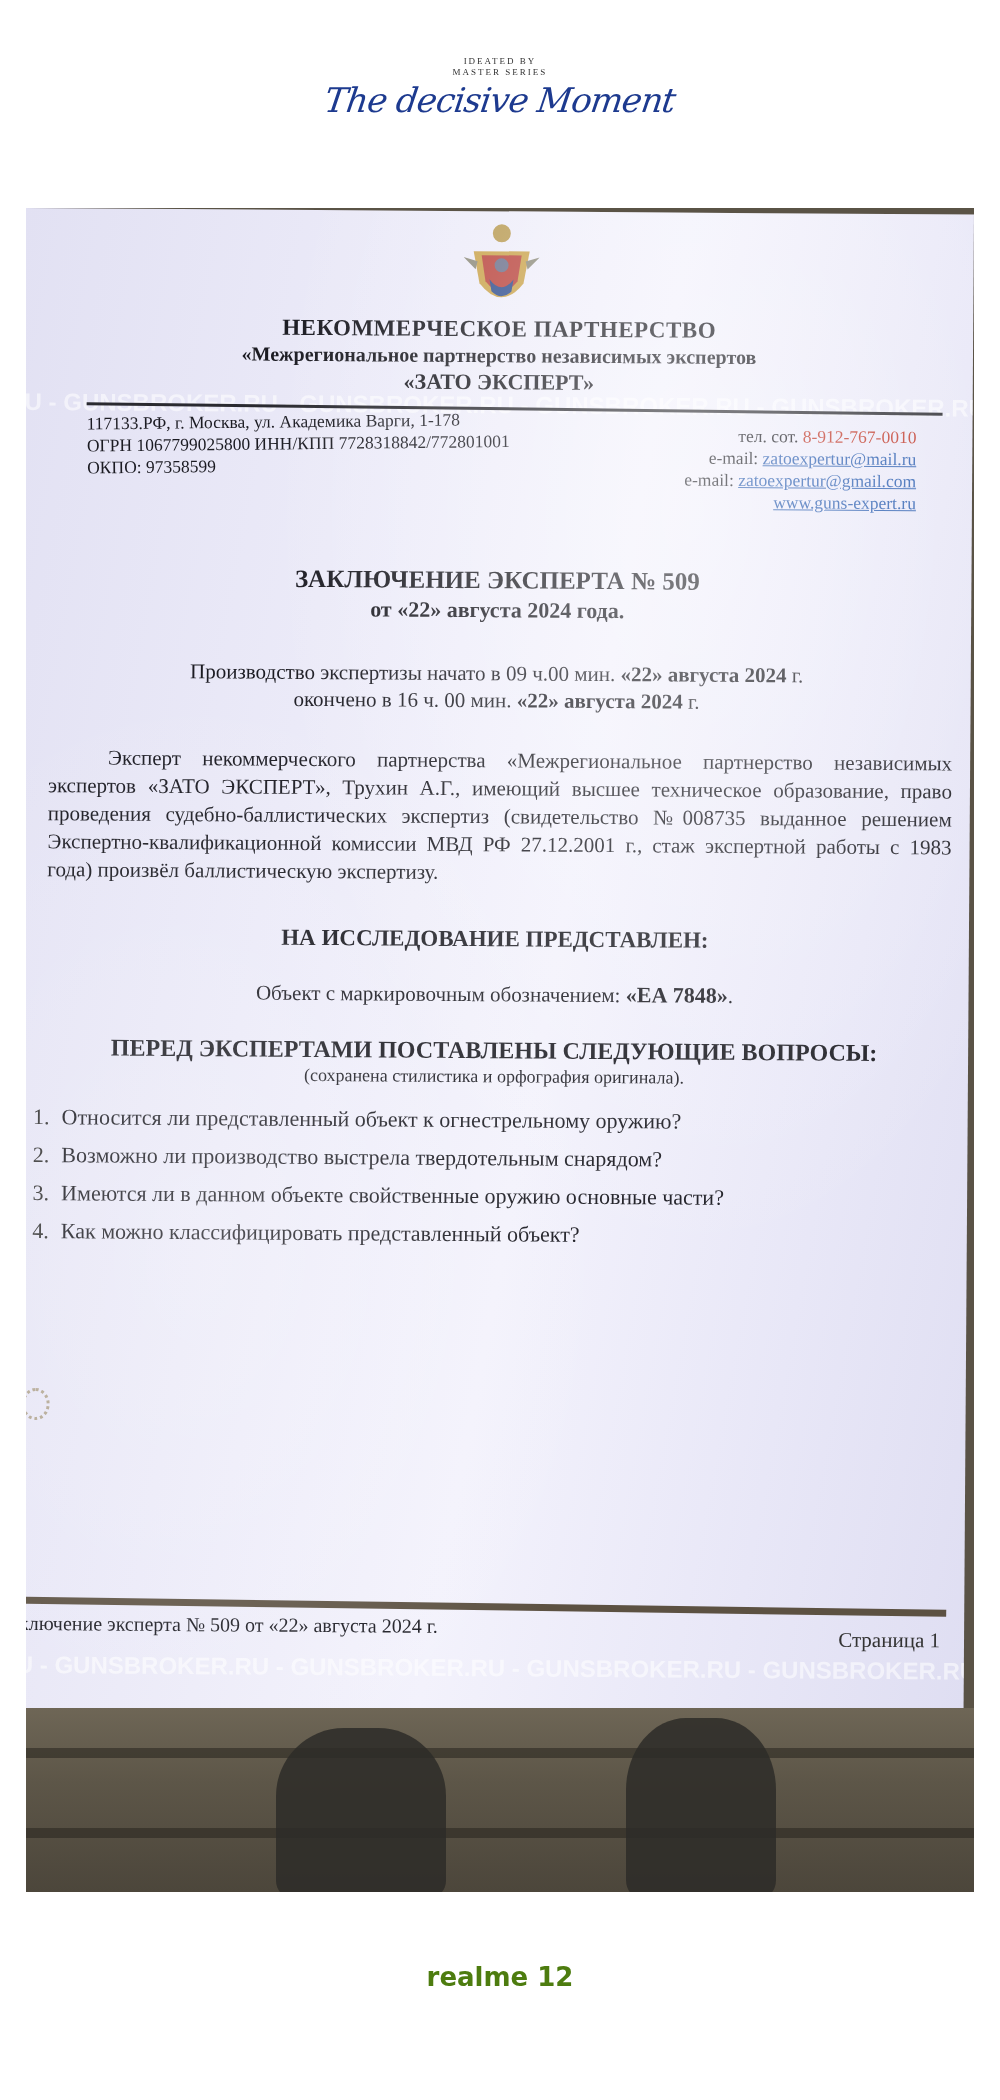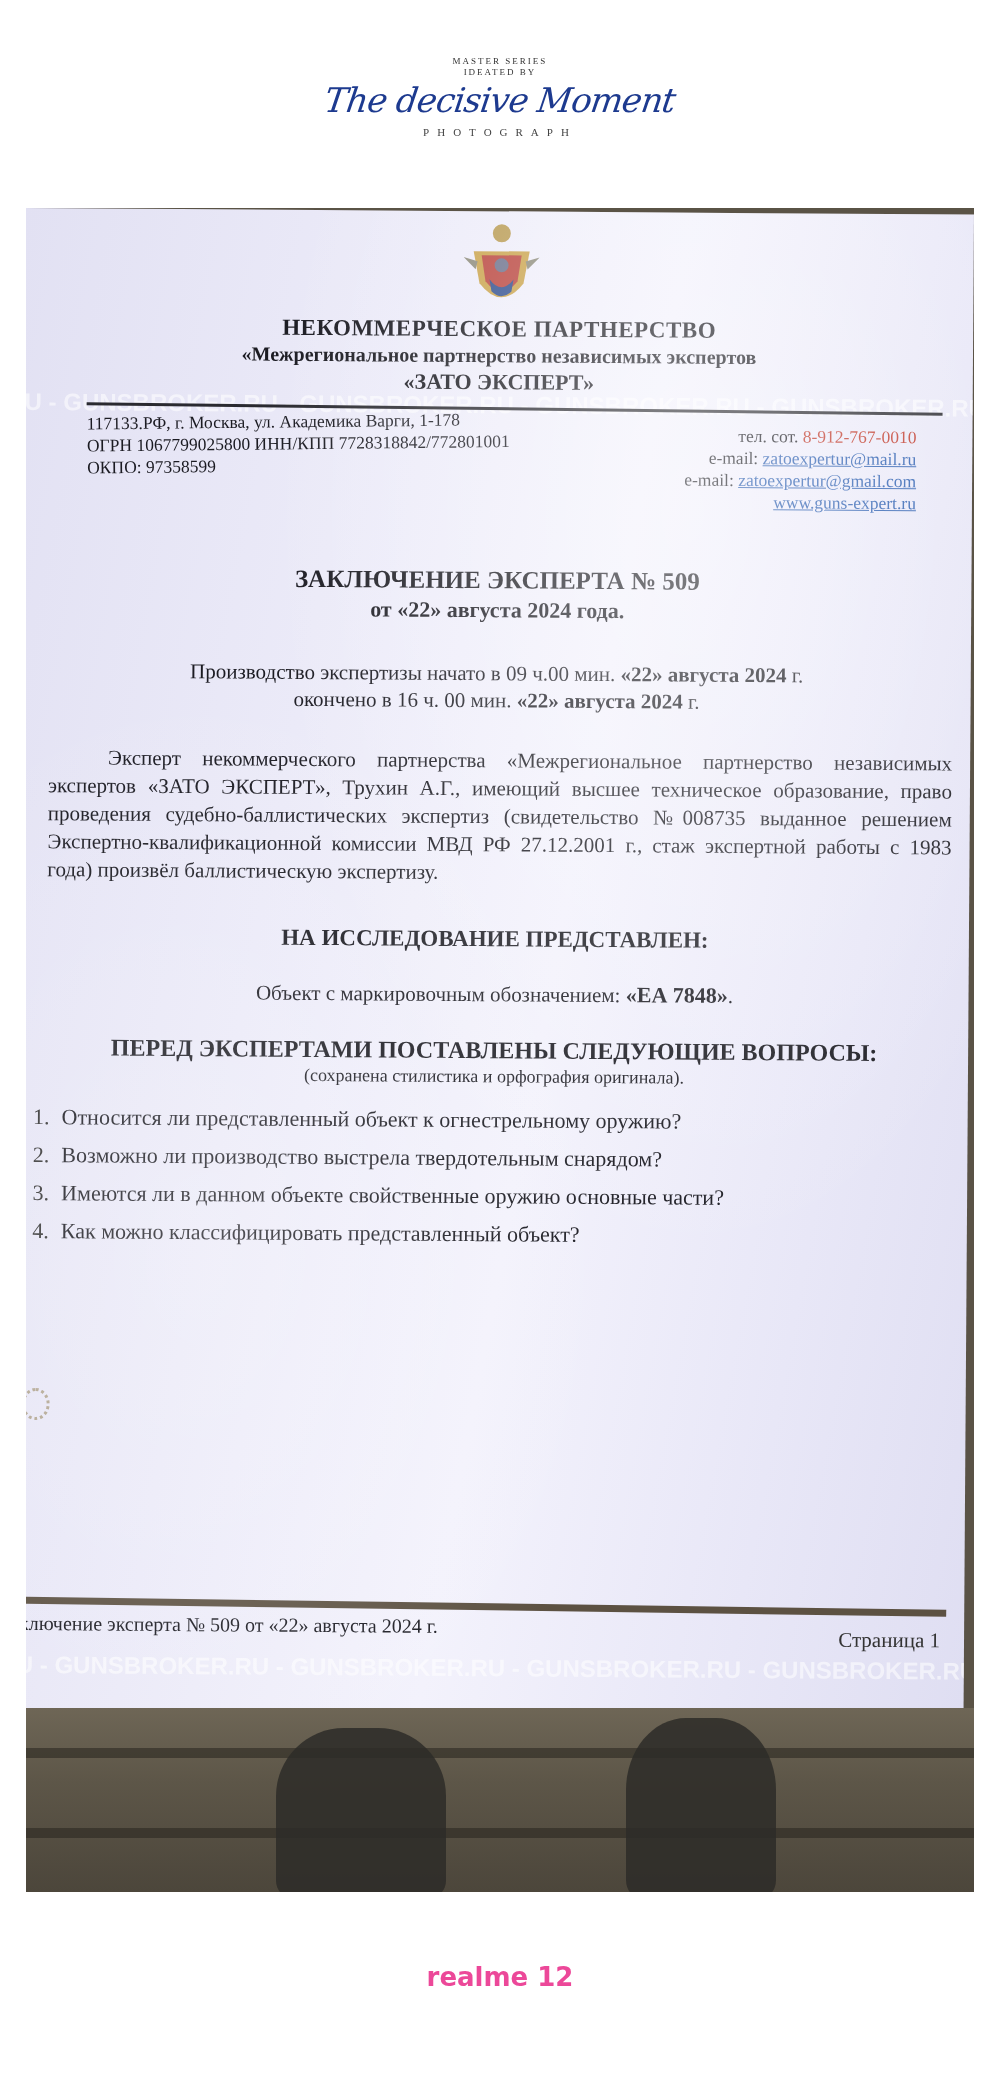--- a/index.html
+++ b/index.html
@@ -75,31 +75,30 @@
     .questions li { font-size: 22px; line-height: 38px; display: flex; gap: 12px; }
     .questions .qn { width: 22px; text-align: right; color: #333; }
 
     .stain { position: absolute; left: 4px; top: 1180px; width: 22px; height: 26px; border-radius: 50%; border: 3px dotted #9b8a66; opacity: 0.7; }
 
     .footer-rule { position: absolute; left: 0; top: 1392px; width: 930px; height: 7px; background: #5c5142; transform: rotate(0.4deg); }
     .footer-left { position: absolute; left: -6px; top: 1404px; font-size: 20px; }
     .footer-right { position: absolute; right: 24px; top: 1414px; font-size: 21px; color: #333; }
 
     .camera { position: absolute; left: 0; top: 1962px; width: 1000px; text-align: center; }
-    .camera .model { font-family: "DejaVu Sans", sans-serif; font-weight: bold; font-size: 26px; color: #ec4899; }
+    .camera .model { font-family: "DejaVu Sans", sans-serif; font-weight: bold; font-size: 26px; color: #4d7c0f; }
     .camera .specs { font-family: "DejaVu Sans", sans-serif; font-size: 18px; color: #777; margin-top: 14px; word-spacing: 8px; }
   </style>
 </head>
 <body>
 
 <div class="watermark-brand">
+  <div class="wm-small">IDEATED BY</div>
   <div class="wm-small">MASTER SERIES</div>
-  <div class="wm-small">IDEATED BY</div>
   <div><span class="wm-script">The decisive Moment</span></div>
-  <div class="wm-photo">PHOTOGRAPH</div>
 </div>
 
 <div class="photo">
   <div class="paper">
     <div class="doc">
 
       <svg class="emblem" viewBox="0 0 76 90">
         <ellipse cx="38" cy="12" rx="9" ry="9" fill="#b89a52"></ellipse>
         <path d="M10 30 L66 30 L60 62 Q38 90 16 62 Z" fill="#c9a24a"></path>
         <path d="M18 34 L58 34 L54 60 Q38 80 22 60 Z" fill="#b8423b"></path>

